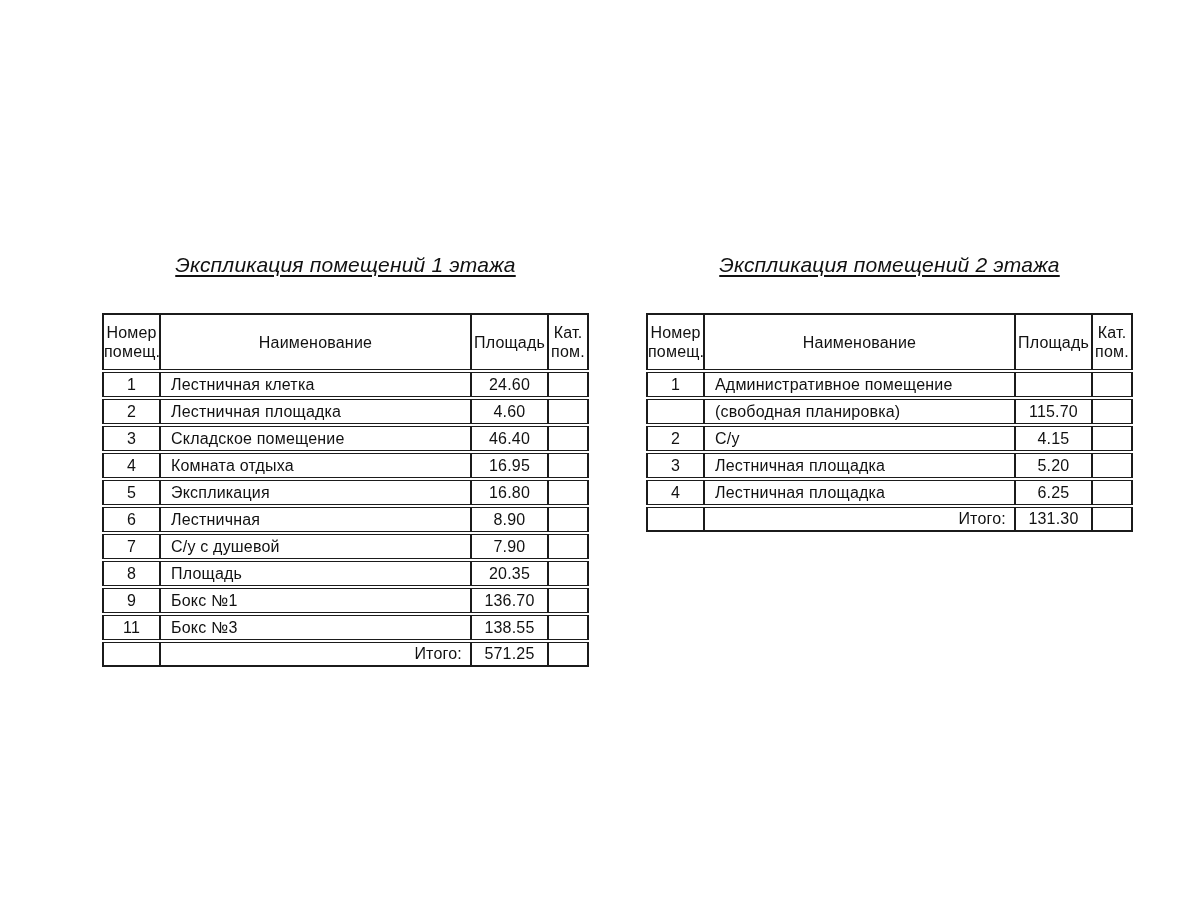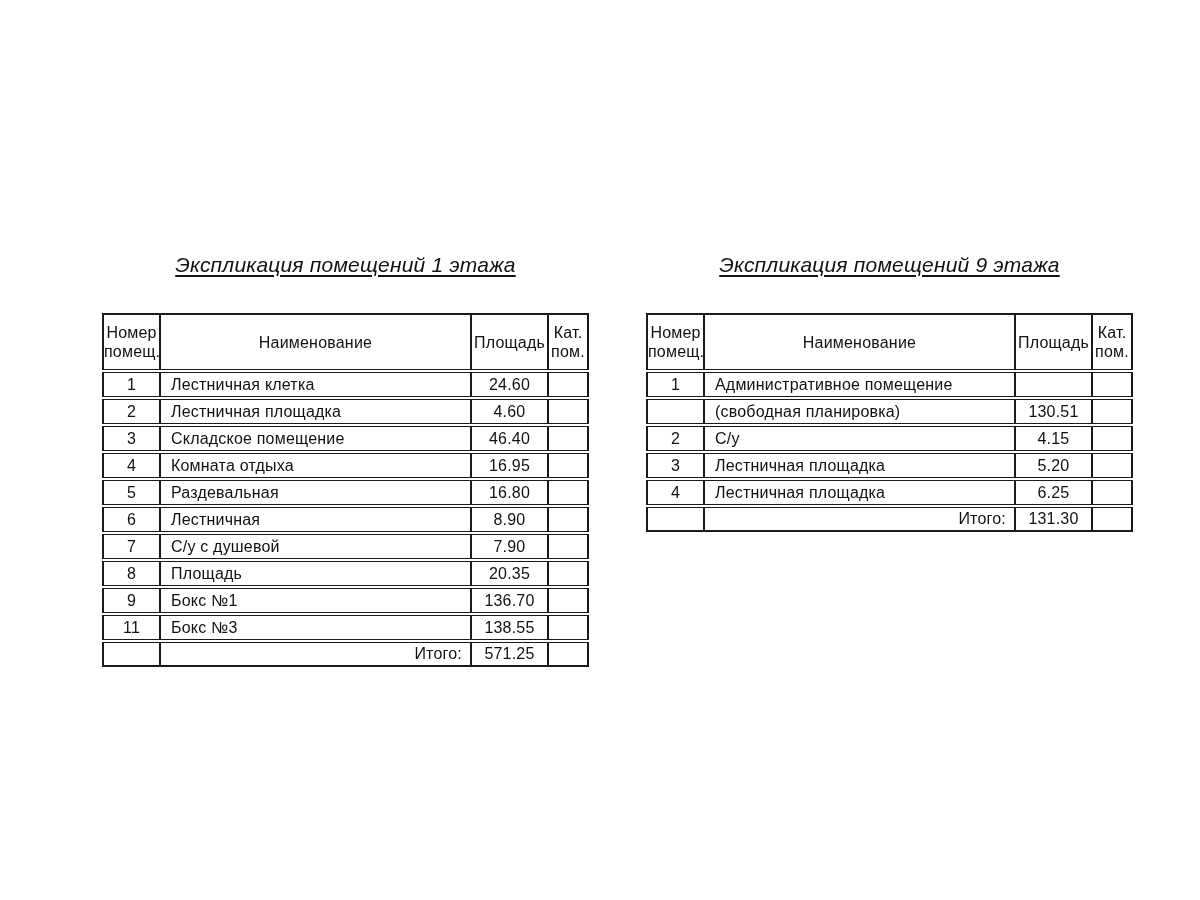--- a/index.html
+++ b/index.html
@@ -120,21 +120,21 @@
             <td class="c-cat"></td>
           </tr>
           <tr>
             <td class="c-num">4</td>
             <td class="c-name">Комната отдыха</td>
             <td class="c-area">16.95</td>
             <td class="c-cat"></td>
           </tr>
           <tr>
             <td class="c-num">5</td>
-            <td class="c-name">Раздевальная</td>
+            <td class="c-name">Экспликация</td>
             <td class="c-area">16.80</td>
             <td class="c-cat"></td>
           </tr>
           <tr>
             <td class="c-num">6</td>
             <td class="c-name">Лестничная</td>
             <td class="c-area">8.90</td>
             <td class="c-cat"></td>
           </tr>
           <tr>
@@ -165,21 +165,21 @@
             <td class="c-num"></td>
             <td class="c-name total-label">Итого:</td>
             <td class="c-area">571.25</td>
             <td class="c-cat"></td>
           </tr>
         </tbody>
     </table>
   </section>
 
   <section class="table-block" id="floor2-block">
-    <div class="table-title">Экспликация помещений 9 этажа</div>
+    <div class="table-title">Экспликация помещений 2 этажа</div>
     <table class="explication">
       <colgroup>
         <col style="width:58px">
           <col style="width:311px">
           <col style="width:77px">
           <col style="width:41px">
       </colgroup>
       <thead>
         <tr>
           <th class="c-num">Номер
@@ -193,21 +193,21 @@
       <tbody>
           <tr>
             <td class="c-num">1</td>
             <td class="c-name">Административное помещение</td>
             <td class="c-area"></td>
             <td class="c-cat"></td>
           </tr>
           <tr>
             <td class="c-num"></td>
             <td class="c-name">(свободная планировка)</td>
-            <td class="c-area">130.51</td>
+            <td class="c-area">115.70</td>
             <td class="c-cat"></td>
           </tr>
           <tr>
             <td class="c-num">2</td>
             <td class="c-name">С/у</td>
             <td class="c-area">4.15</td>
             <td class="c-cat"></td>
           </tr>
           <tr>
             <td class="c-num">3</td>

